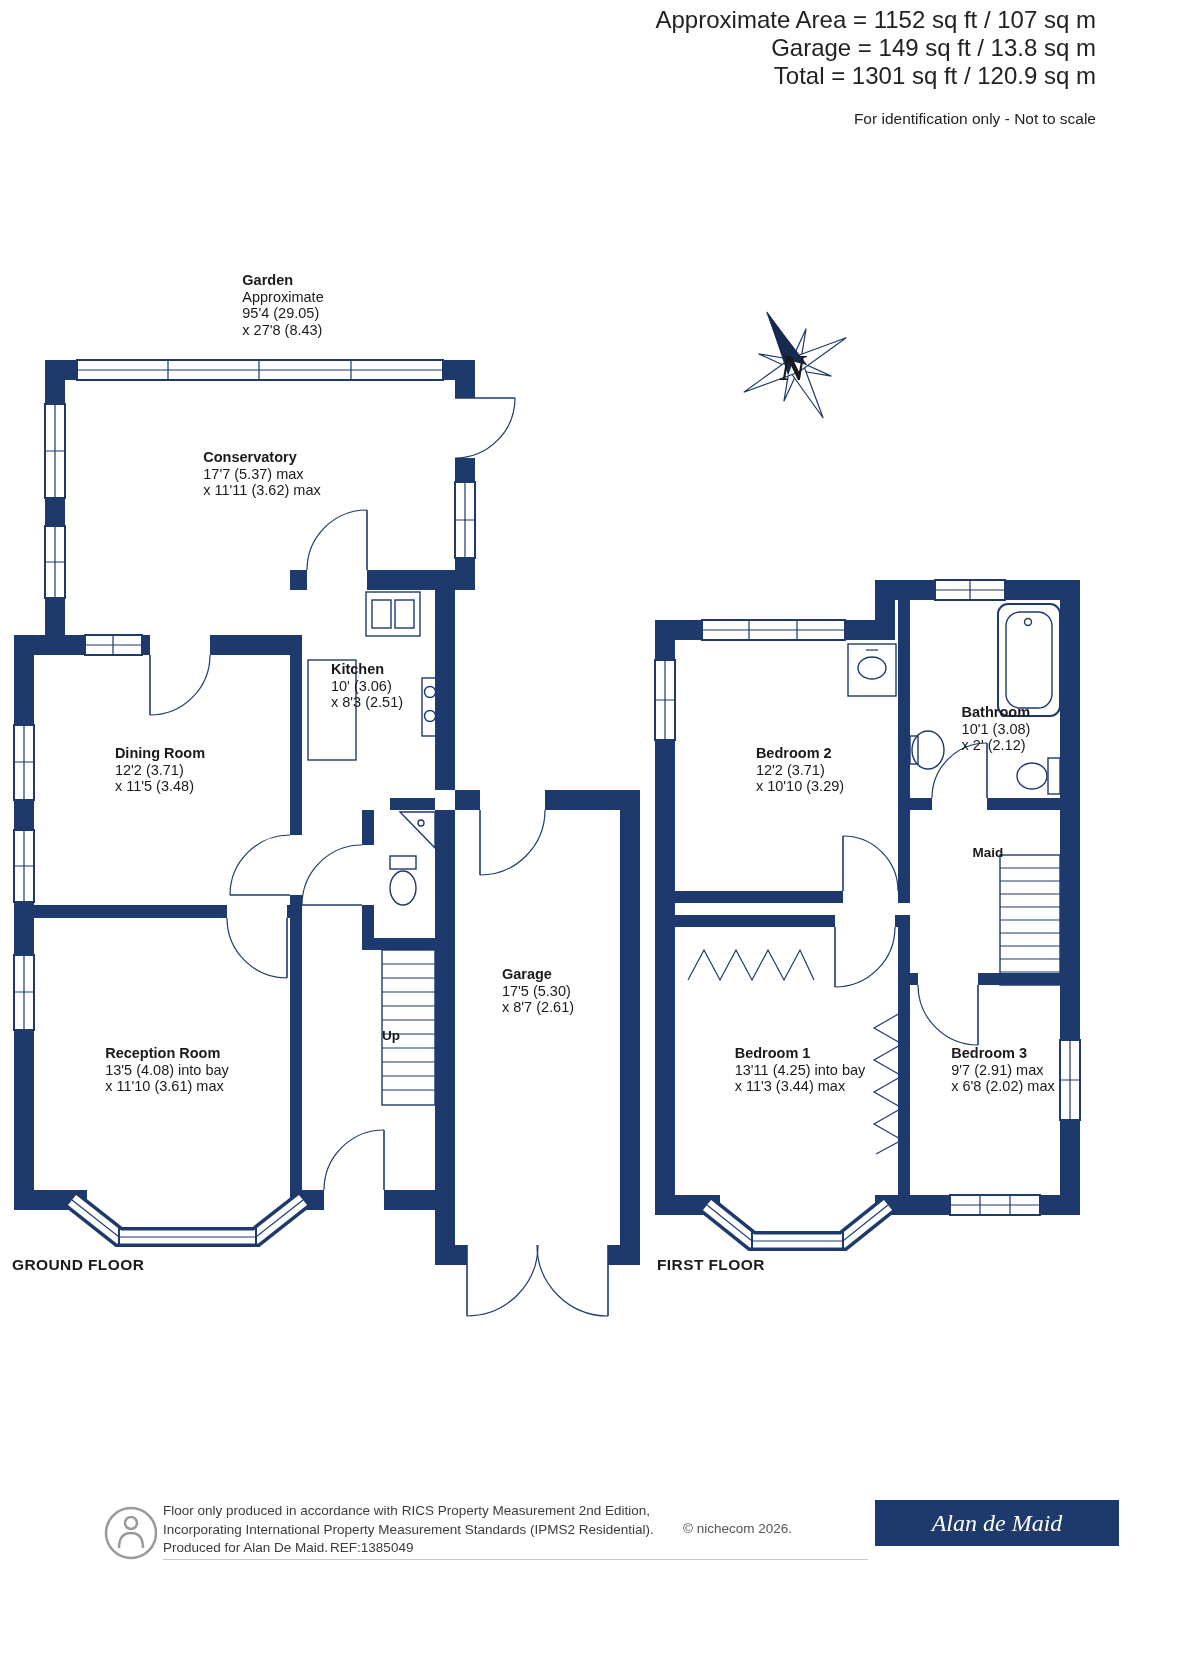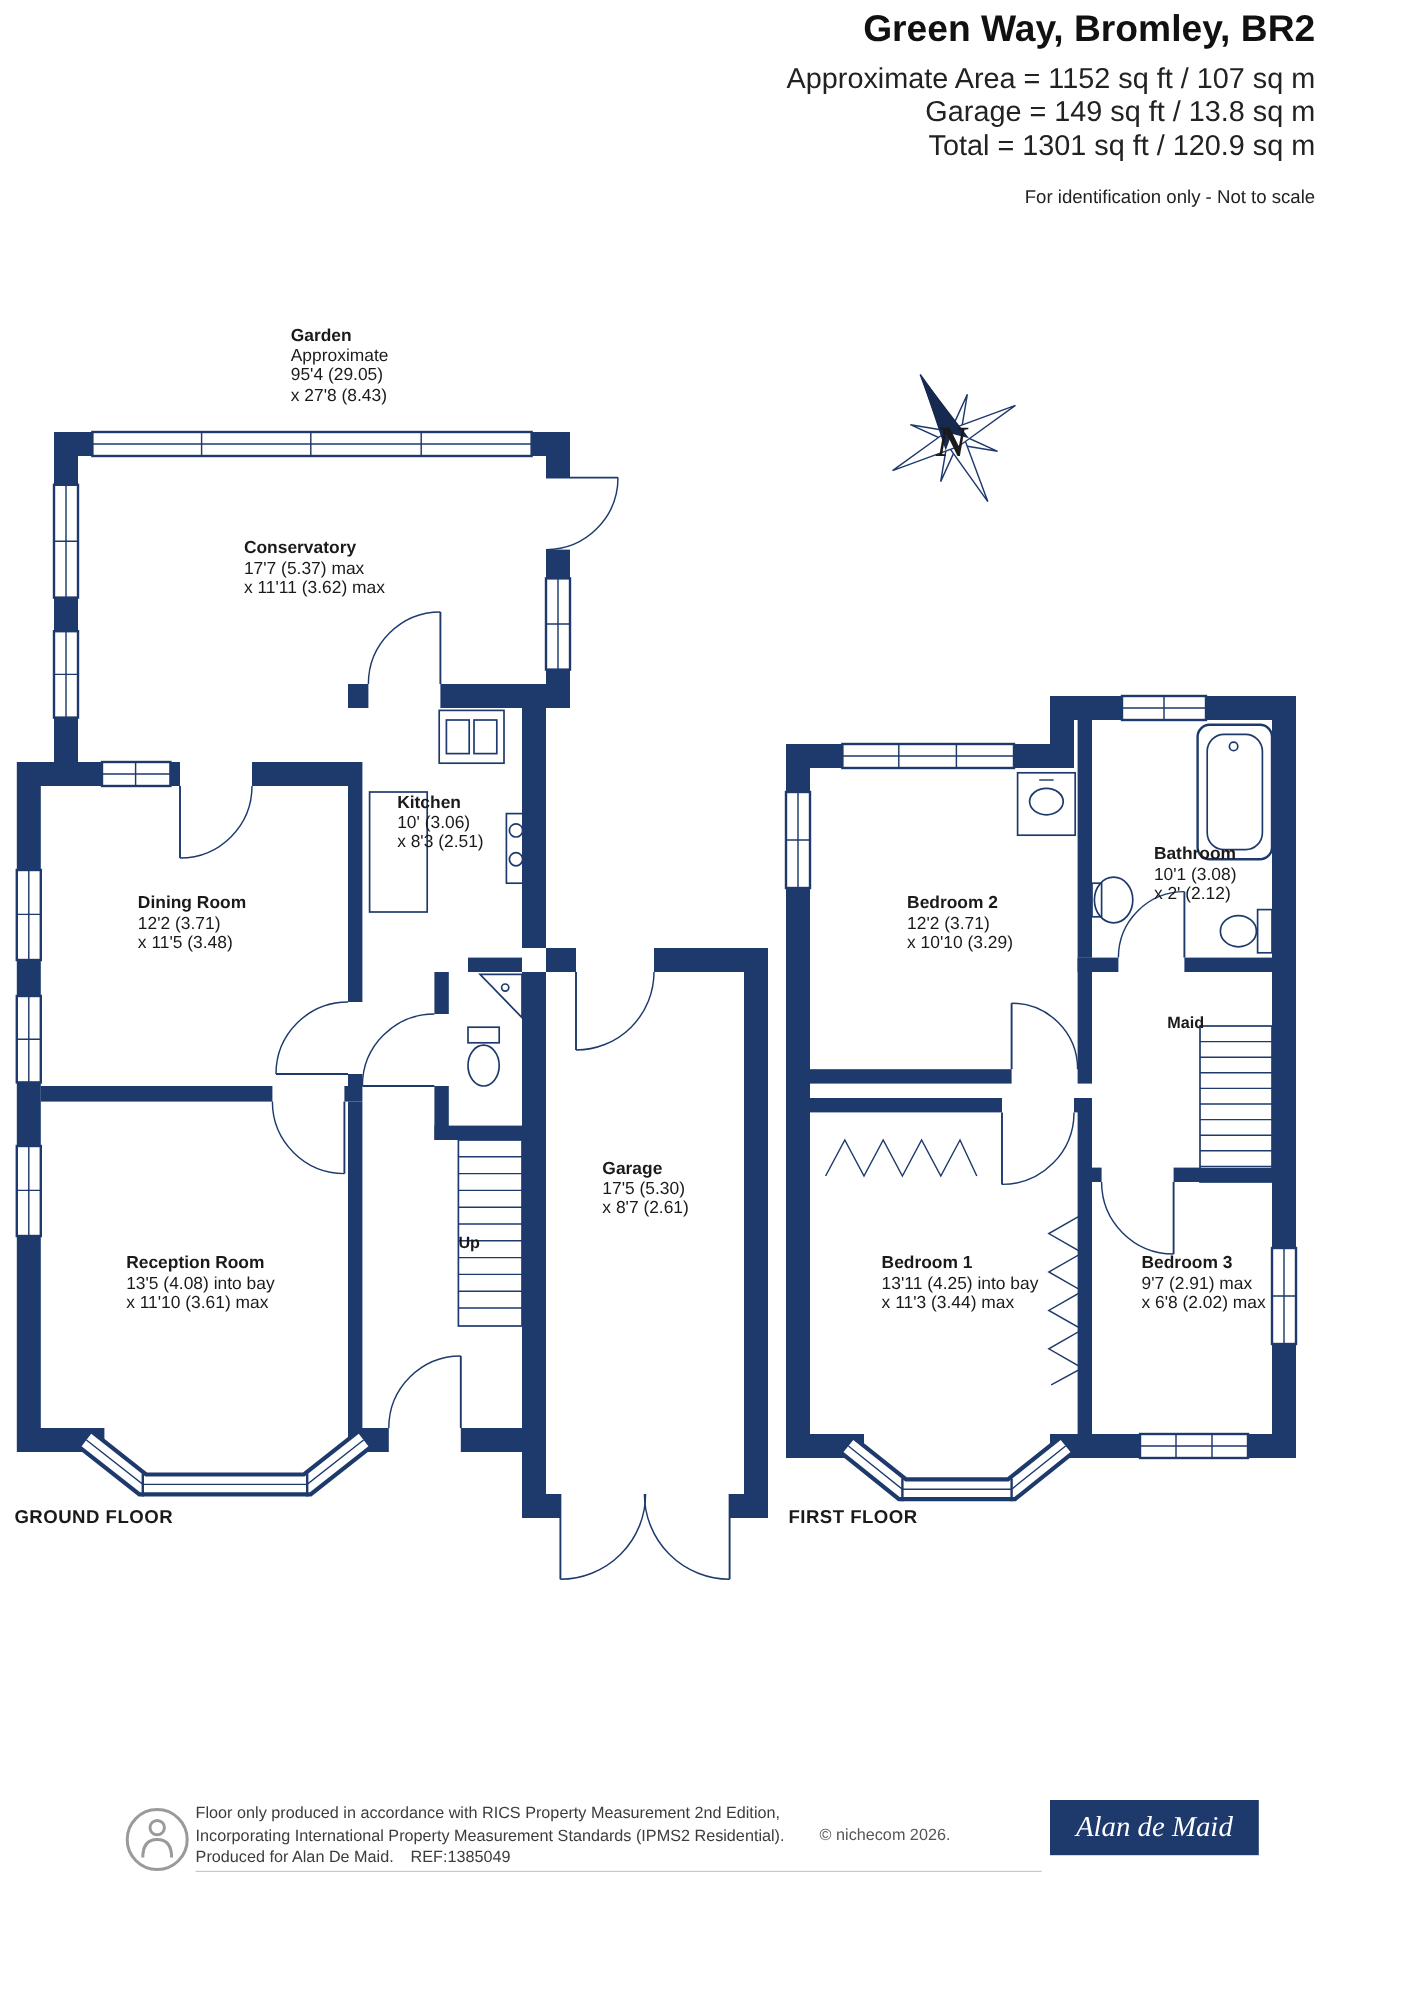--- a/index.html
+++ b/index.html
@@ -23,23 +23,23 @@
   .header .area-line{font-size:24px;line-height:28px;color:#222;}
   .header .disclaimer{font-size:15.5px;margin-top:20px;color:#222;}
 
   .room-label{position:absolute;transform:translateX(-50%);
     font-size:14.5px;line-height:16.5px;white-space:nowrap;z-index:3;}
   .room-label .rn{font-weight:bold;}
   .dir-label{position:absolute;transform:translateX(-50%);font-size:13.5px;font-weight:bold;z-index:3;}
   .floor-label{position:absolute;font-size:15.5px;font-weight:bold;letter-spacing:.4px;z-index:3;}
 
   .footer-text{position:absolute;left:163px;top:1502px;font-size:13.5px;line-height:18.5px;color:#3c3c3c;z-index:3;}
-  .footer-text .ref{margin-left:14px;}
+  .footer-text .ref{margin-left:2px;}
   .copyright{position:absolute;left:683px;top:1521px;font-size:13.5px;color:#555;z-index:4;white-space:nowrap;}
-  .brand-logo{position:absolute;left:875px;top:1500px;width:174px;height:46px;background:#1e3a6c;
+  .brand-logo{position:absolute;left:875px;top:1500px;width:244px;height:46px;background:#1e3a6c;
     color:#ffffff;font-family:"Liberation Serif", serif;font-style:italic;font-size:24px;
     text-align:center;line-height:46px;z-index:4;}
   .footer-rule{position:absolute;left:163px;top:1559px;width:705px;height:1px;background:#c8c8c8;z-index:3;}
 </style>
 </head>
 <body>
 
 <svg class="plan-svg" width="1184" height="1680" viewBox="0 0 1184 1680">
 
   <g>
@@ -271,21 +271,20 @@
   </g>
 
   <g>
     <circle cx="131" cy="1533" r="25" fill="none" stroke="#9a9a9a" stroke-width="2.5"></circle>
     <circle cx="131" cy="1523" r="6" fill="none" stroke="#9a9a9a" stroke-width="2.5"></circle>
     <path d="M119 1548 Q119 1533 131 1533 Q143 1533 143 1548" fill="none" stroke="#9a9a9a" stroke-width="2.5"></path>
   </g>
 </svg>
 
 <div class="header">
-  <div class="title">Green Way, Bromley, BR2</div>
   <div class="area-line">Approximate Area = 1152 sq ft / 107 sq m</div>
   <div class="area-line">Garage = 149 sq ft / 13.8 sq m</div>
   <div class="area-line">Total = 1301 sq ft / 120.9 sq m</div>
   <div class="disclaimer">For identification only - Not to scale</div>
 </div>
 
 <div class="room-label" style="left:283px;top:272px">
   <div class="rn">Garden</div>
   <div>Approximate</div>
   <div>95'4 (29.05)</div>

